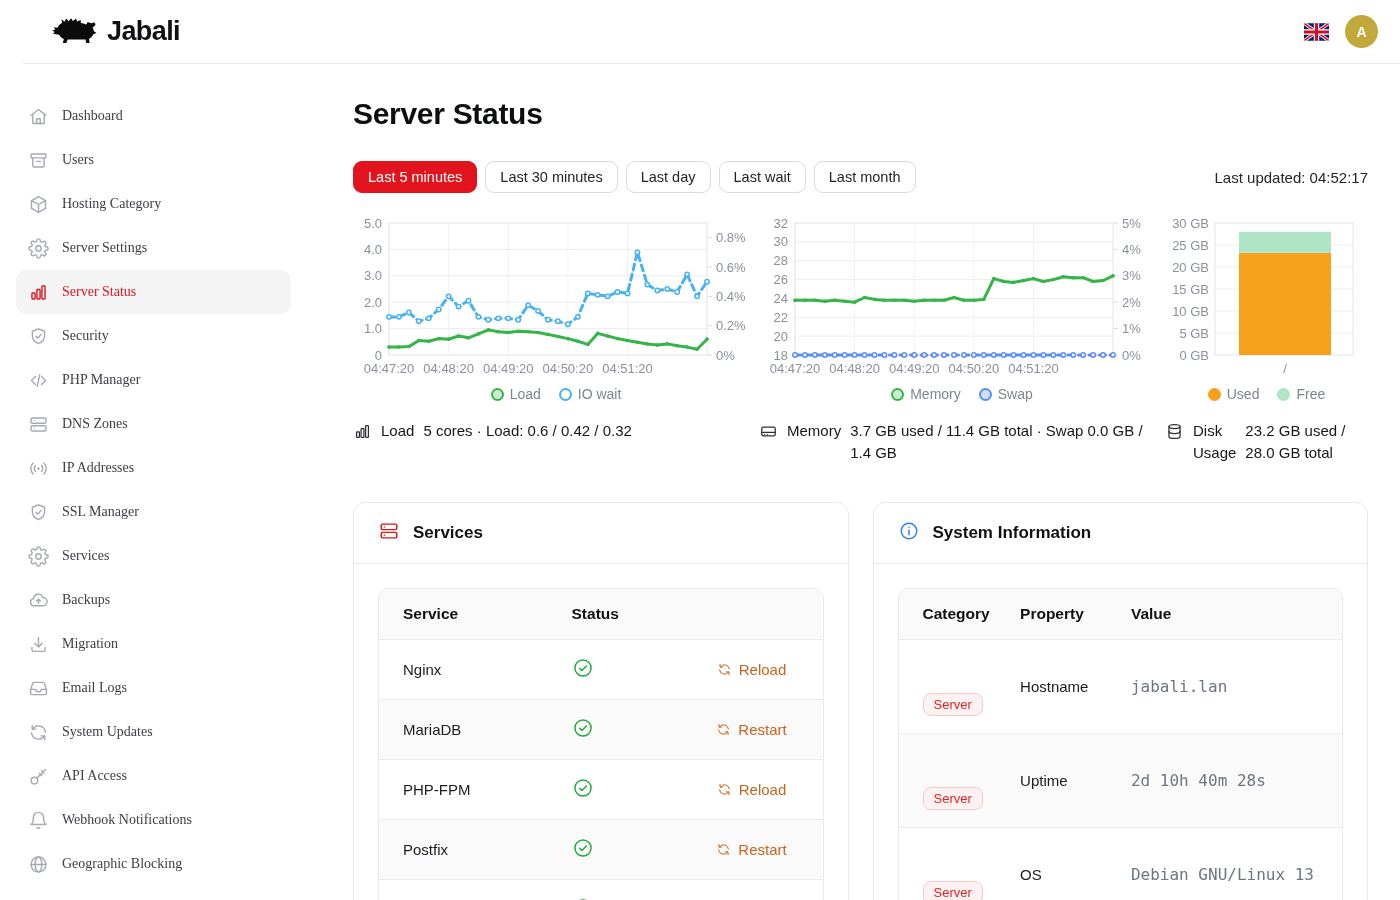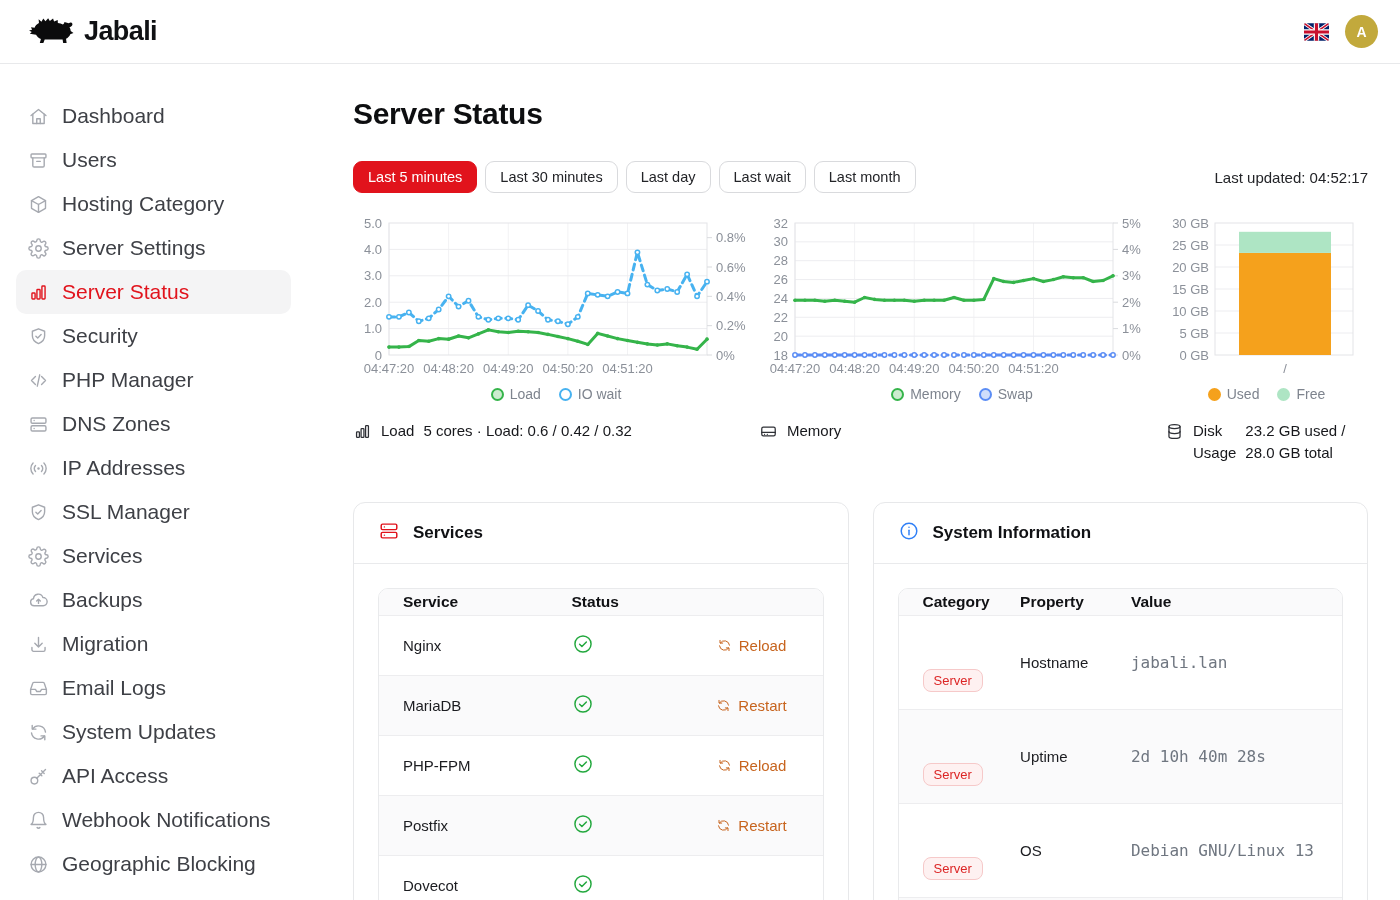--- a/index.html
+++ b/index.html
@@ -1,36 +1,36 @@
 <!DOCTYPE html>
 <html><head>
 <meta charset="utf-8">
 <style>
   * { box-sizing: border-box; margin: 0; padding: 0; }
   html, body { width: 1400px; height: 900px; overflow: hidden; background: #fff;
     font-family: "Liberation Sans", sans-serif; color: #1b1c20; }
 
   
   .topbar { height: 64px; display: flex; align-items: center; justify-content: space-between;
-    padding: 0 22px; border-bottom: 1px solid #e8e9eb; background: #fff; }
+    padding: 0 22px; border-bottom: 1px solid #e8e9eb; background: #fff; margin-left: 23px; }
   .brand { display: flex; align-items: center; gap: 8px; }
   .boar svg { width: 54px; height: 36px; color: #0b0b0c; display: block; }
   .brand-name { font-size: 27px; font-weight: 800; letter-spacing: -0.6px; color: #101114; }
   .topbar-right { display: flex; align-items: center; gap: 16px; }
   .flag-btn { border: none; background: none; padding: 0; cursor: pointer; line-height: 0; }
   .flag-btn svg { width: 25px; height: 18px; border-radius: 2px; }
   .avatar { width: 33px; height: 33px; border-radius: 50%; background: #c2a93c; color: #fff;
     font-weight: 700; font-size: 14px; border: none; display: flex; align-items: center;
     justify-content: center; cursor: pointer; font-family: inherit; }
 
   
   .layout { display: flex; height: 836px; }
   .sidebar { width: 307px; flex: 0 0 307px; padding: 30px 16px 0; }
   .side-item { display: flex; align-items: center; gap: 13px; height: 44px; padding: 0 12px;
-    border-radius: 10px; font-size: 21px; color: #3e4046; cursor: pointer; }
+    border-radius: 10px; font-size: 14px; color: #3e4046; cursor: pointer; font-family: Liberation Serif, serif; }
   .side-item svg.ic { width: 21px; height: 21px; color: #a6a9b0; flex: 0 0 21px; }
   .side-item.active { background: #f4f4f5; color: #e1131c; }
   .side-item.active svg.ic { color: #e1131c; }
 
   .main { flex: 1; padding: 33px 32px 0 46px; }
   .page-title { font-size: 30px; font-weight: 800; letter-spacing: -0.3px; color: #0d0e10;
     margin-bottom: 30px; }
 
   
   .filter-row { display: flex; align-items: center; justify-content: space-between; margin-bottom: 24px; }
@@ -58,21 +58,21 @@
   .card { border: 1px solid #e7e8ea; border-radius: 12px; background: #fff; overflow: hidden; }
   .card-header { display: flex; align-items: center; gap: 13px; padding: 17px 24px;
     border-bottom: 1px solid #e9eaec; }
   .card-header svg.ic { width: 22px; height: 22px; }
   .hdr-red { color: #e1131c; } .hdr-blue { color: #2f7ff6; }
   .card-header h2 { font-size: 17px; font-weight: 700; color: #101114; }
   .card-body { padding: 24px; }
   .tbl-wrap { border: 1px solid #e9eaec; border-radius: 10px; overflow: hidden; }
   table { width: 100%; border-collapse: collapse; table-layout: fixed; }
   th { background: #fafafb; text-align: left; font-size: 15.5px; font-weight: 700;
-    padding: 4px 24px; color: #101114; }
+    padding: 16px 24px; color: #101114; }
   td { padding: 17px 24px; font-size: 15px; color: #1b1c20; border-top: 1px solid #ededef;
     overflow: hidden; }
   tr.alt td { background: #fafafb; }
   .check-wrap { color: #23a83e; line-height: 0; display: inline-block; }
   .check-wrap svg.ic { width: 22px; height: 22px; }
   td.action { color: #c7641e; text-align: center; white-space: nowrap; cursor: pointer; }
   td.action svg.ic { width: 15px; height: 15px; vertical-align: -2px; margin-right: 7px; }
   .badge { display: inline-block; font-size: 13px; color: #dc2626; background: #fef1f1;
     border: 1px solid #f6c9c9; border-radius: 8px; padding: 3px 10px; margin-top: 36px; }
   .mono { font-family: "DejaVu Sans Mono", monospace; font-size: 16px; color: #6f7680;
@@ -524,20 +524,21 @@
           <div class="stat-label">Load</div>
           <div class="stat-value">5 cores · Load: 0.6 / 0.42 / 0.32</div>
         </div>
         <div class="stat">
           <svg class="ic" viewBox="0 0 24 24" fill="none" stroke="currentColor" stroke-width="1.6" stroke-linecap="round" stroke-linejoin="round">
             <rect x="3.5" y="6.5" width="17" height="11" rx="2"></rect>
             <path d="M3.5 13h17"></path>
             <path d="M7 15.5h.01M10.5 15.5h.01"></path>
           </svg>
           <div class="stat-label">Memory</div>
+          <div class="stat-value">3.7 GB used / 11.4 GB total · Swap 0.0 GB / 1.4 GB</div>
         </div>
         <div class="stat">
           <svg class="ic" viewBox="0 0 24 24" fill="none" stroke="currentColor" stroke-width="1.6" stroke-linecap="round" stroke-linejoin="round">
             <ellipse cx="12" cy="5.8" rx="7" ry="2.6"></ellipse>
             <path d="M5 5.8v12.4c0 1.4 3.1 2.6 7 2.6s7-1.2 7-2.6V5.8"></path>
             <path d="M5 12c0 1.4 3.1 2.6 7 2.6s7-1.2 7-2.6"></path>
           </svg>
           <div class="stat-label">Disk Usage</div>
           <div class="stat-value">23.2 GB used / 28.0 GB total</div>
         </div>

